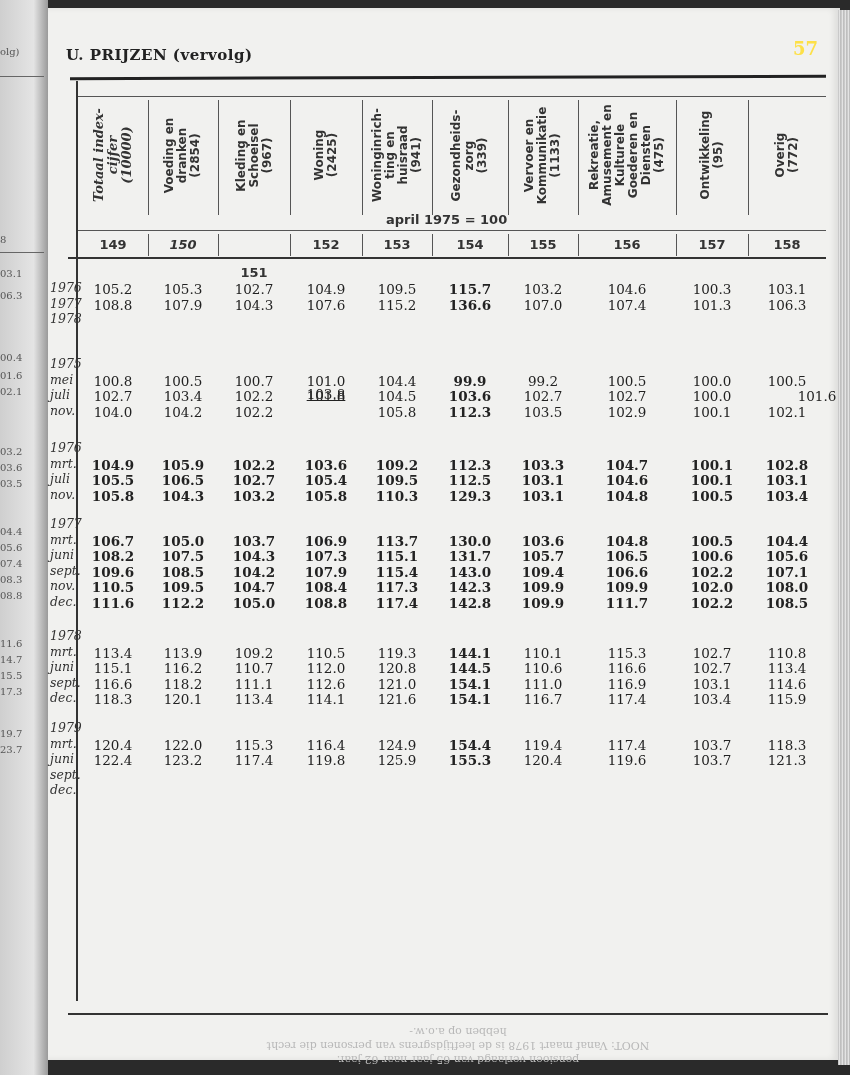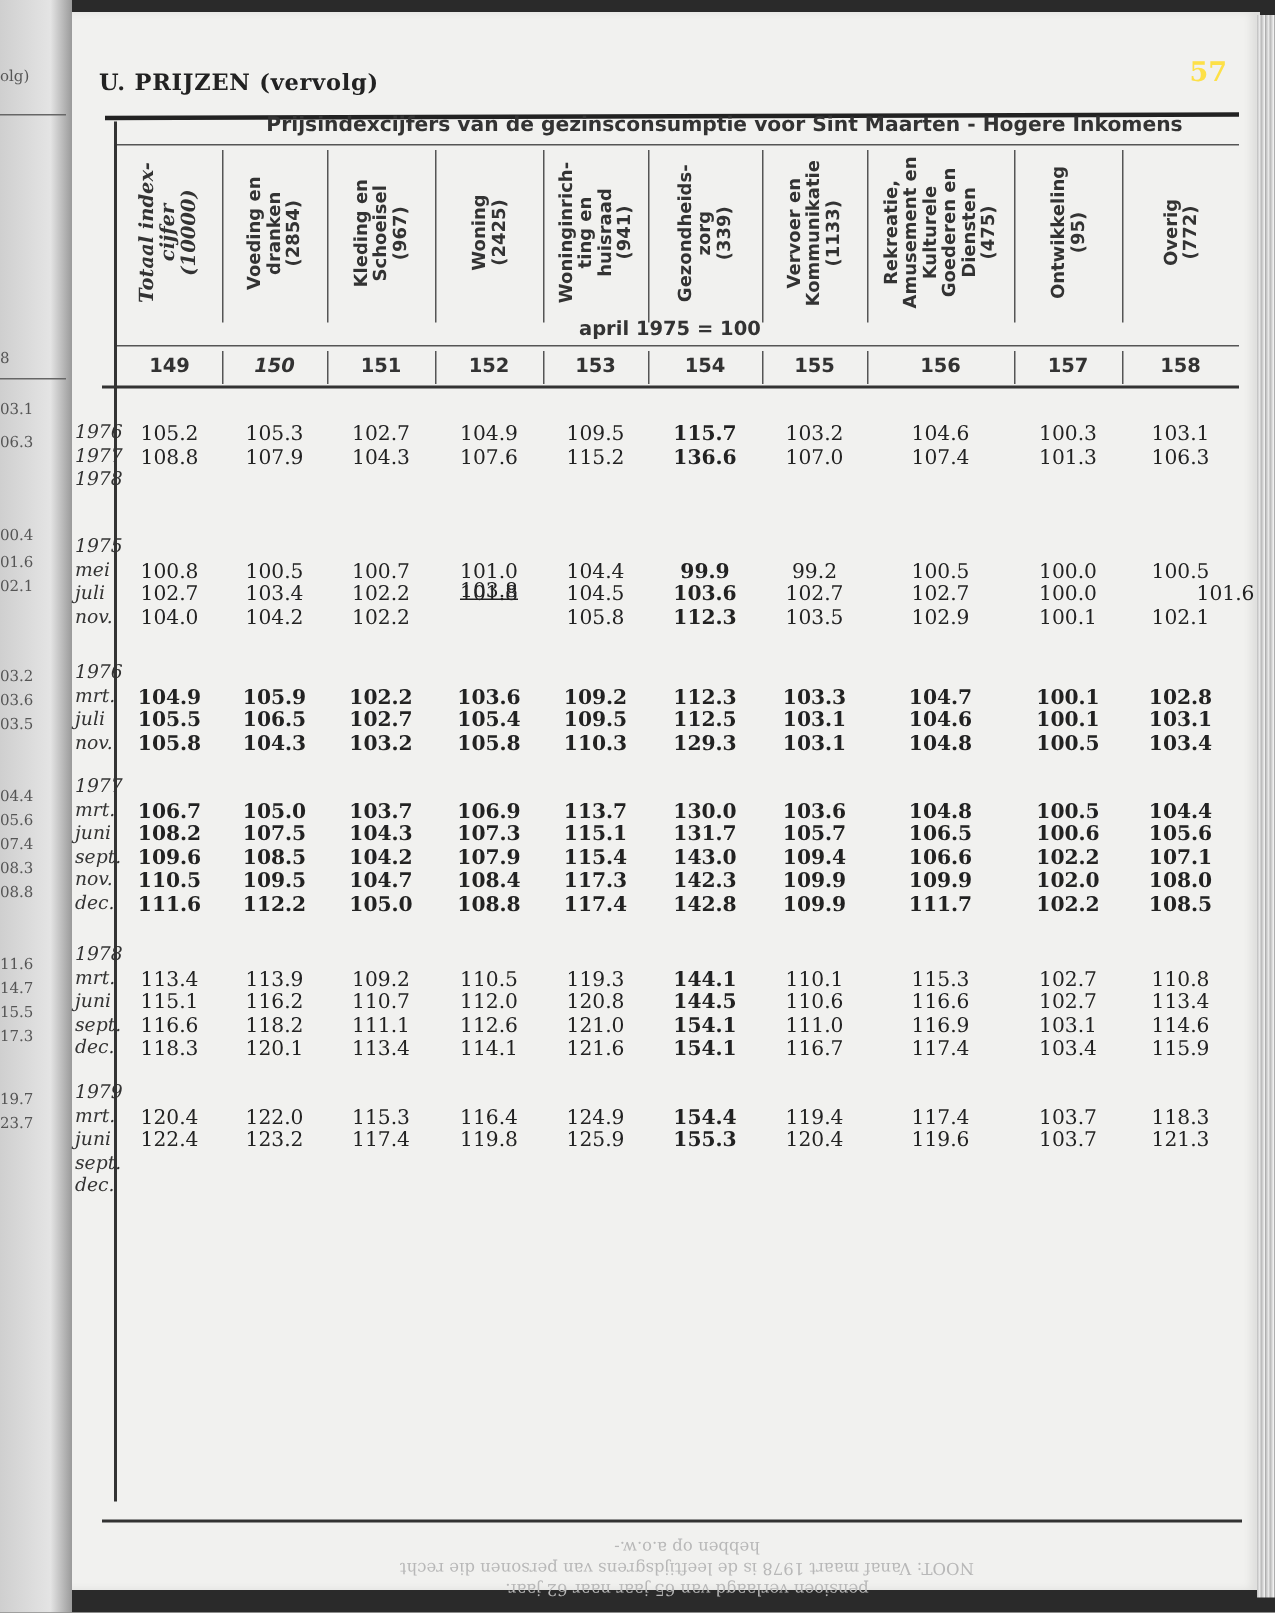--- a/index.html
+++ b/index.html
@@ -117,21 +117,20 @@
     <div class="pp-txt" style="top: 728px;">19.7</div>
     <div class="pp-txt" style="top: 744px;">23.7</div>
   </div>
 <div class="page"></div>
 <div class="page-edge"></div>
 
 <div id="stage" style="position:absolute;left:48px;top:8px;width:792px;height:1052px;">
   <div class="heading">U. PRIJZEN (vervolg)</div>
   <div class="page-number">57</div>
   <div class="rule-top"></div>
-  <div class="table-title">Prijsindexcijfers van de gezinsconsumptie voor Sint Maarten - Hogere Inkomens</div>
   <div class="title-rule"></div>
   <div class="stub-line"></div>
   <div id="headers">
       <div class="col-header" style="left: 30px; width: 70px;">
         <div class="rot serif">
           <span>Totaal index-</span>
           <span>cijfer</span>
           <span>(10000)</span>
         </div>
       </div>
@@ -209,21 +208,21 @@
       </div>
       <div class="vsep" style="left: 700px;"></div>
     </div>
   <div class="base-label">april 1975 = 100</div>
   <div class="num-rule"></div>
   <div id="colnums">
       <div class="col-num" style="left: 30px; width: 70px;">149</div>
       <div class="col-num-sep" style="left: 100px;"></div>
       <div class="col-num" style="left: 100px; width: 70px; font-style: italic;">150</div>
       <div class="col-num-sep" style="left: 170px;"></div>
-      <div class="col-num" style="left: 170px; width: 72px;">151</div>
+      <div class="col-num" style="left: 170px; width: 72px; margin-top: 28px;">151</div>
       <div class="col-num-sep" style="left: 242px;"></div>
       <div class="col-num" style="left: 242px; width: 72px;">152</div>
       <div class="col-num-sep" style="left: 314px;"></div>
       <div class="col-num" style="left: 314px; width: 70px;">153</div>
       <div class="col-num-sep" style="left: 384px;"></div>
       <div class="col-num" style="left: 384px; width: 76px;">154</div>
       <div class="col-num-sep" style="left: 460px;"></div>
       <div class="col-num" style="left: 460px; width: 70px;">155</div>
       <div class="col-num-sep" style="left: 530px;"></div>
       <div class="col-num" style="left: 530px; width: 98px;">156</div>

